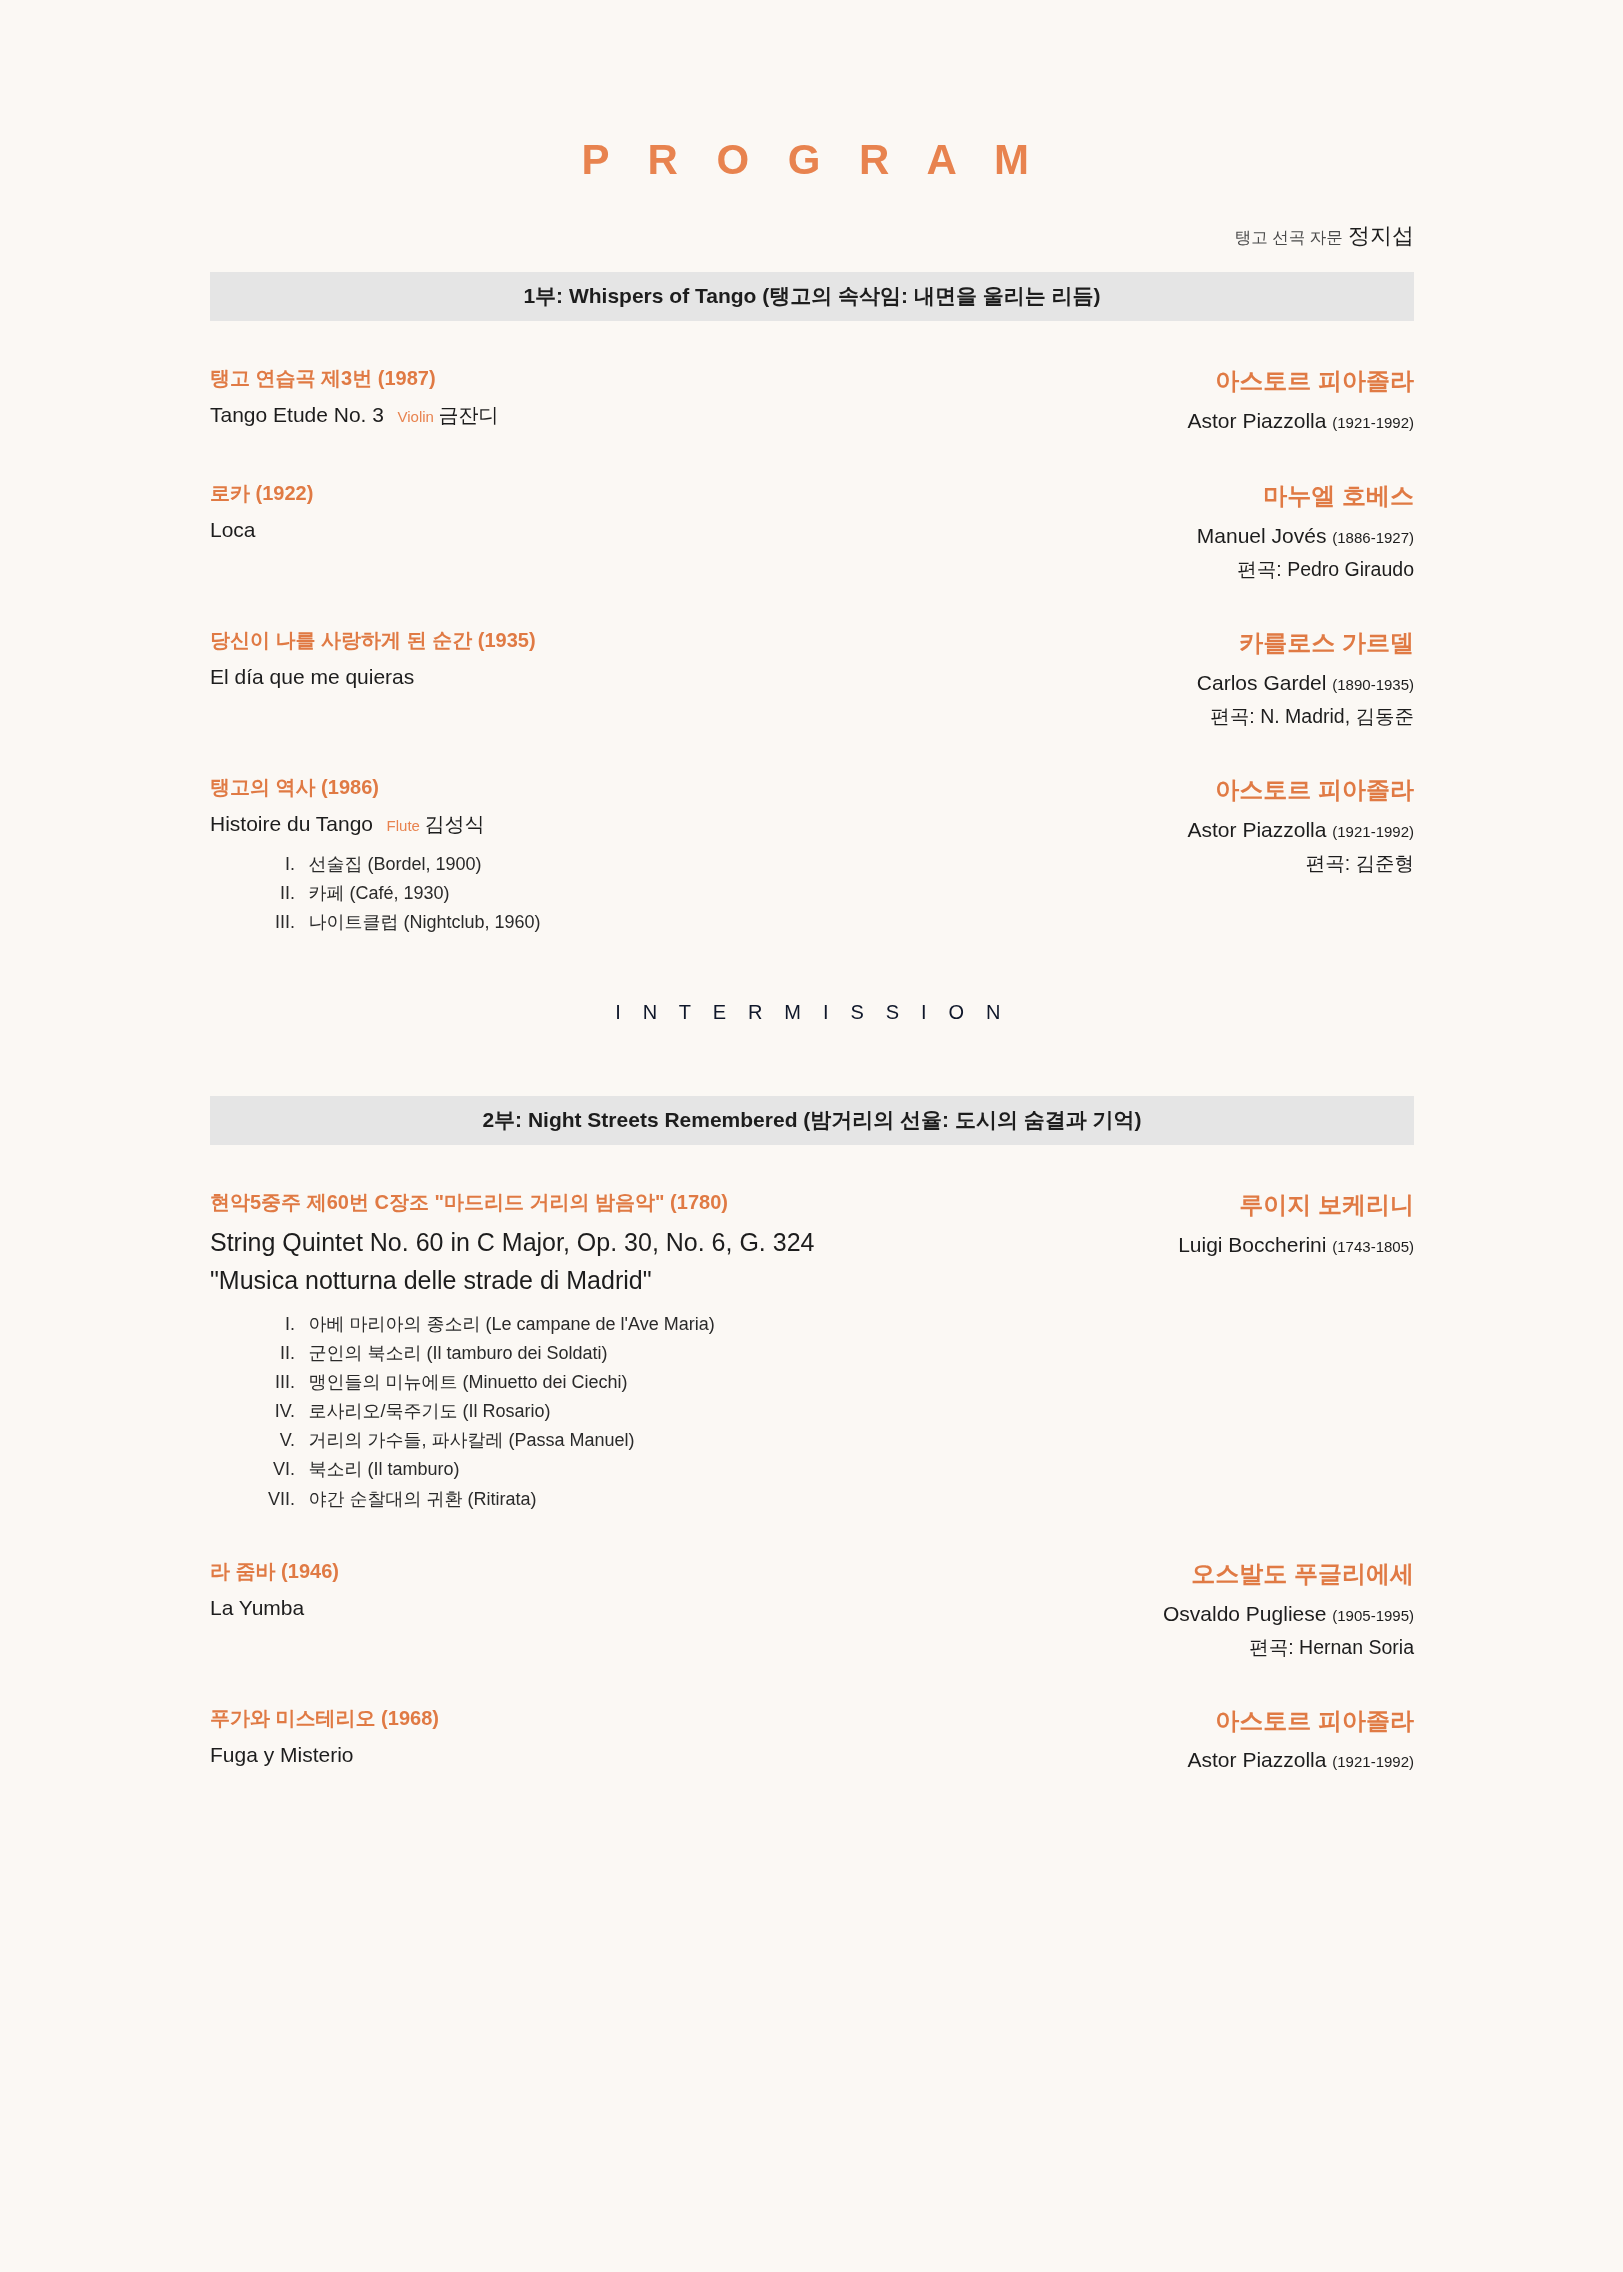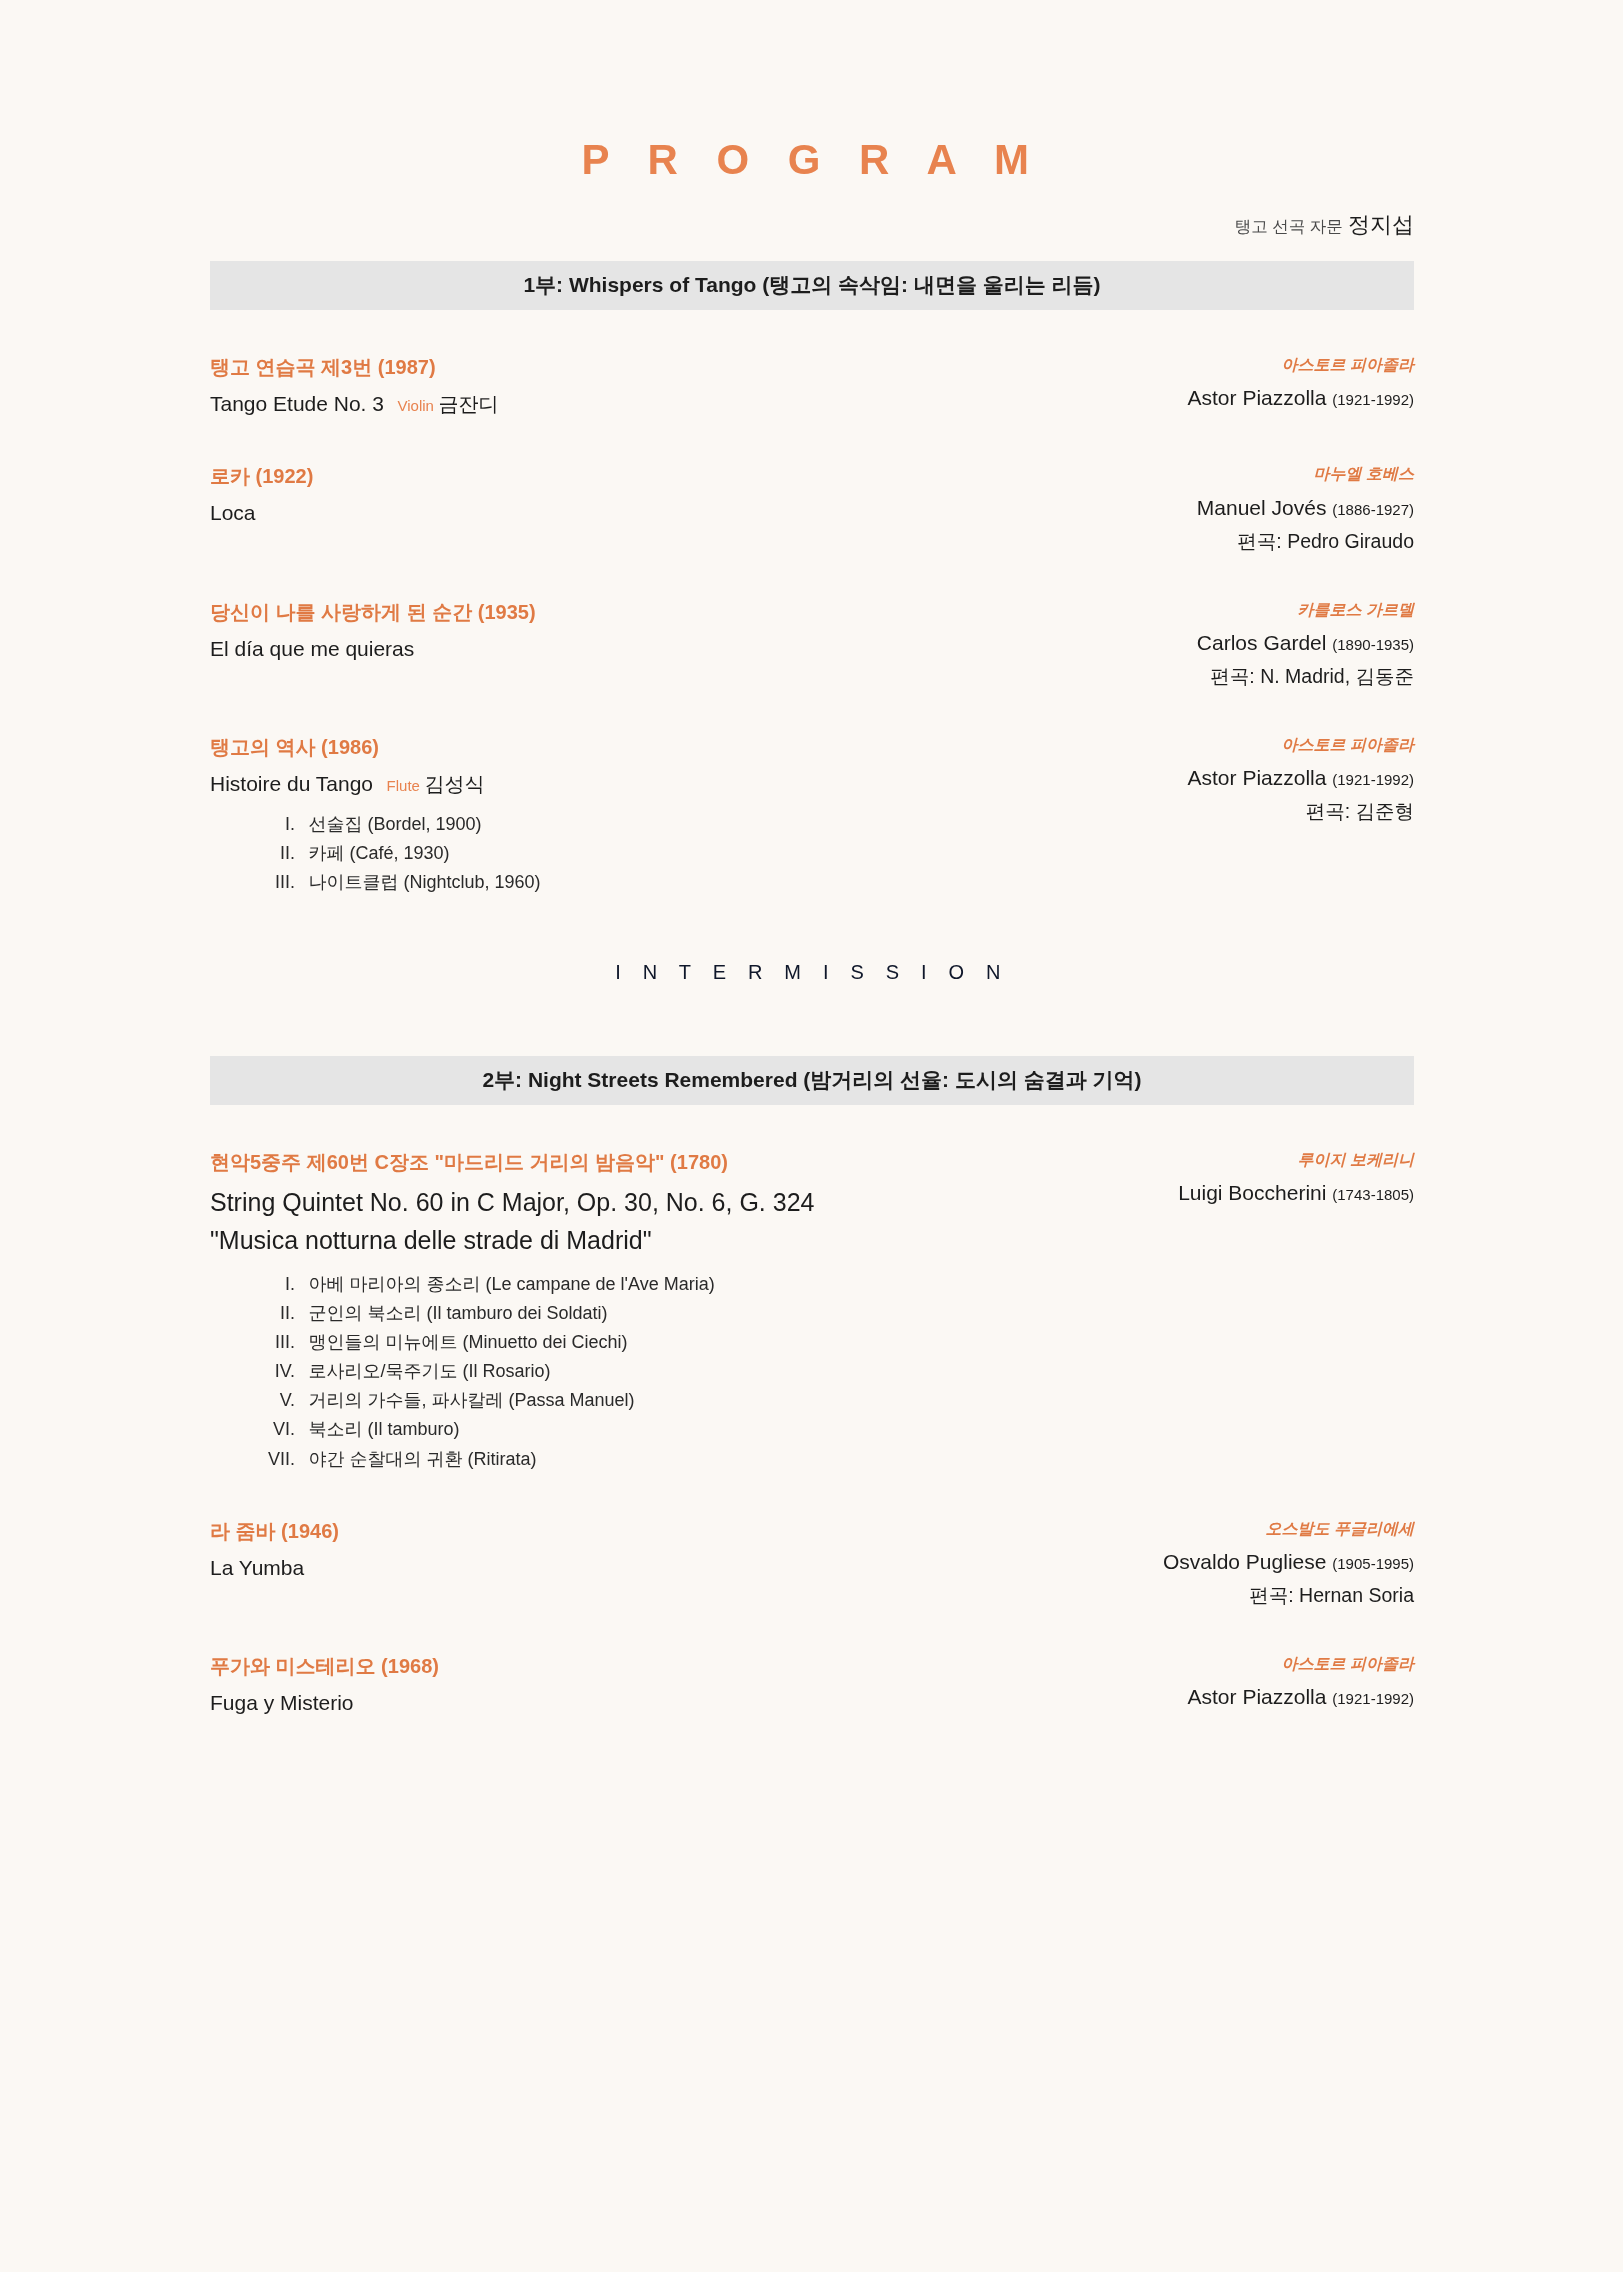--- a/index.html
+++ b/index.html
@@ -26,21 +26,21 @@
     text-align: center;
     color: #e8834f;
     font-size: 42px;
     font-weight: 600;
     letter-spacing: 13.5px;
     padding-top: 136px;
     margin: 0;
   }
   .advisor {
     text-align: right;
-    margin-top: 26px;
+    margin-top: 37px;
     color: #3a3a3a;
     font-size: 18.7px;
   }
   .advisor .adv-label {
     font-size: 16.5px;
     color: #4a4a4a;
   }
   .advisor .adv-name {
     font-size: 22px;
     color: #1d1d1d;
@@ -90,24 +90,23 @@
     color: #e8834f;
     font-size: 15px;
     padding: 0 4.5px 0 13.5px;
   }
   .eng-title .performer {
     color: #1d1d1d;
     font-size: 20px;
   }
   .kor-composer {
     color: #e07a44;
-    font-size: 16px;
+    font-size: 24px;
     font-weight: 700;
     line-height: 1.45;
-    font-style: italic;
   }
   .eng-composer {
     font-size: 21px;
     color: #1d1d1d;
     margin-top: 6px;
     line-height: 1.5;
   }
   .eng-composer .years {
     font-size: 15px;
     color: #1d1d1d;

